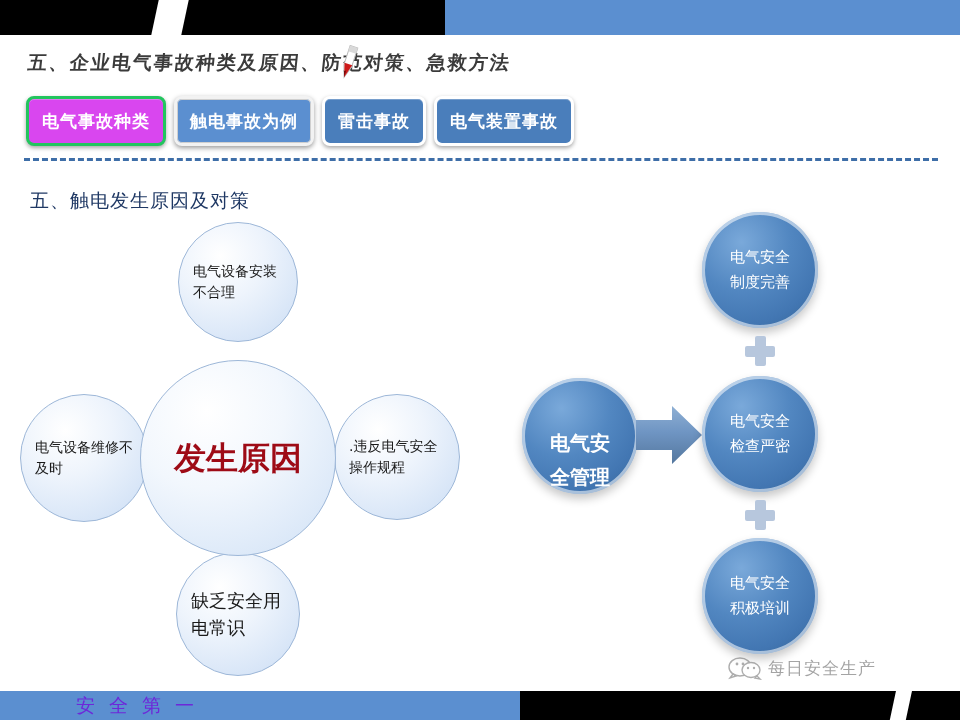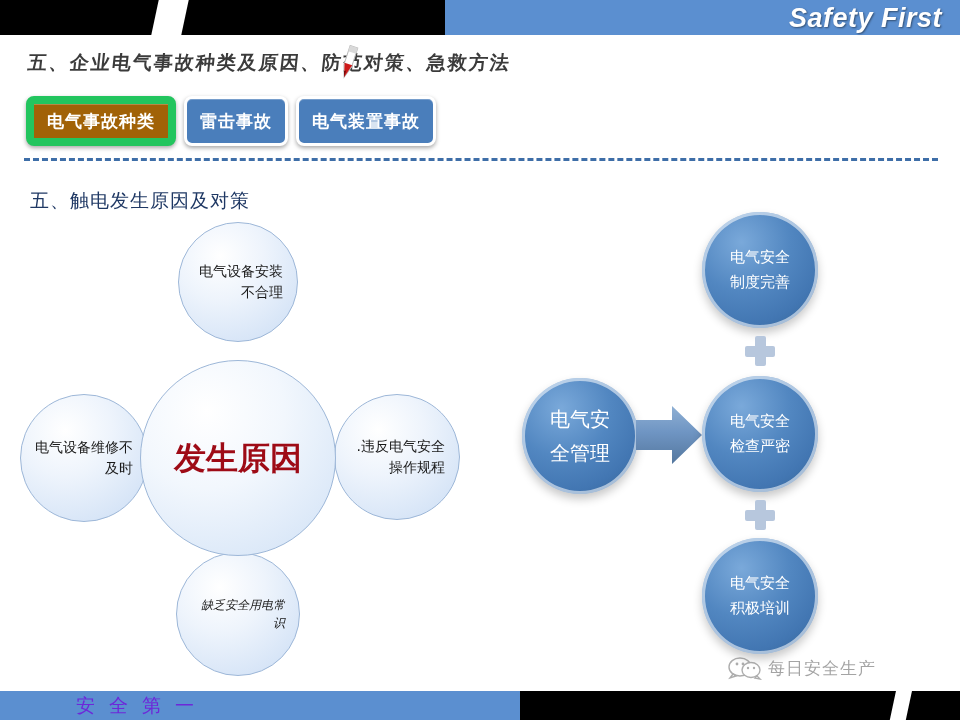--- a/index.html
+++ b/index.html
@@ -99,22 +99,22 @@
     border: 3px solid #ffffff;
     box-shadow: 0 2px 4px rgba(0,0,0,0.35), inset 0 1px 0 rgba(255,255,255,0.25);
     color: #ffffff;
     font-family: "DejaVu Sans", sans-serif;
     font-size: 17px;
     font-weight: bold;
     letter-spacing: 1px;
     white-space: nowrap;
   }
   .tab.dark {
-    background: #a16207;
-    border: 8px solid #22c55e;
+    background: #d946ef;
+    border: 3px solid #22c55e;
   }
   .tab.highlight {
     background: #5b8fd0;
     border: 3px solid #f2f2f2;
     box-shadow: 0 2px 5px rgba(0,0,0,0.4), inset 0 0 0 1px #cfcfcf;
   }
   .dashed-rule {
     position: absolute;
     left: 24px; top: 158px;
     width: 914px;
@@ -133,21 +133,21 @@
     white-space: nowrap;
   }
 
   
   .bubble {
     position: absolute;
     border-radius: 50%;
     display: flex;
     align-items: center;
     justify-content: center;
-    text-align: right;
+    text-align: left;
     box-sizing: border-box;
     background: radial-gradient(circle at 35% 28%, #ffffff 0%, #eef4fc 38%, #d7e5f7 78%, #c9dbf2 100%);
     border: 1px solid #9db7d8;
     color: #1a1a1a;
     font-family: "DejaVu Sans", sans-serif;
     line-height: 1.5;
   }
   .bubble-center {
     left: 140px; top: 360px;
     width: 196px; height: 196px;
@@ -171,23 +171,22 @@
   }
   .bubble-right {
     left: 334px; top: 394px;
     width: 126px; height: 126px;
     font-size: 14px;
     z-index: 2;
   }
   .bubble-bottom {
     left: 176px; top: 552px;
     width: 124px; height: 124px;
-    font-size: 12px;
+    font-size: 18px;
     z-index: 2;
-    font-style: italic;
   }
   .bubble-text { padding: 0 14px; }
 
   
   .sphere {
     position: absolute;
     border-radius: 50%;
     display: flex;
     align-items: center;
     justify-content: center;
@@ -196,21 +195,22 @@
     background: radial-gradient(circle at 34% 26%, #7aa9da 0%, #5287c1 42%, #4276b2 72%, #35628f 100%);
     color: #ffffff;
     font-family: "DejaVu Sans", sans-serif;
     box-shadow: 0 5px 10px rgba(0,0,0,0.22), inset 0 0 0 3px rgba(255,255,255,0.55);
     line-height: 1.7;
   }
   .sphere-main {
     left: 522px; top: 378px;
     width: 116px; height: 116px;
     font-size: 20px;
-    font-weight: normal;
+    font-weight: bold;
+    align-items: flex-end;
   }
   .sphere-1 { left: 702px; top: 212px; width: 116px; height: 116px; font-size: 15px; }
   .sphere-2 { left: 702px; top: 376px; width: 116px; height: 116px; font-size: 15px; }
   .sphere-3 { left: 702px; top: 538px; width: 116px; height: 116px; font-size: 15px; }
 
   .arrow-right {
     position: absolute;
     left: 636px; top: 404px;
     width: 66px; height: 62px;
   }
@@ -276,36 +276,36 @@
   }
 </style>
 </head>
 <body>
 
 <div class="topbar">
   <div class="topbar-black-a"></div>
   <div class="topbar-black-b"></div>
   <div class="topbar-slash"></div>
   <div class="topbar-blue"></div>
-  <div class="topbar-title">Safety First</div>
 </div>
 
 <div class="section-title">五、企业电气事故种类及原因、防范对策、急救方法</div>
 
 <svg class="pen-icon" viewBox="0 0 26 36">
   <g transform="rotate(18 13 18)">
     <path d="M9 2 L17 2 L17 22 L13 34 L9 22 Z" fill="#ffffff" stroke="#b9b9b9" stroke-width="1"></path>
     <path d="M9 2 L17 2 L17 8 L9 8 Z" fill="#d9d9d9"></path>
     <path d="M9 20 L17 20 L13 34 Z" fill="#cc1b1b"></path>
     <path d="M13 27 L13 34 L11 28 Z" fill="#7a0d0d"></path>
   </g>
 </svg>
 
 <div class="tabrow">
   <div class="tab dark">电气事故种类</div>
+  <div class="tab highlight">触电事故为例</div>
   <div class="tab">雷击事故</div>
   <div class="tab">电气装置事故</div>
 </div>
 <div class="dashed-rule"></div>
 
 <div class="subhead">五、触电发生原因及对策</div>
 
 <div class="bubble bubble-top">
   <span class="bubble-text">电气设备安装不合理</span>
 </div>

